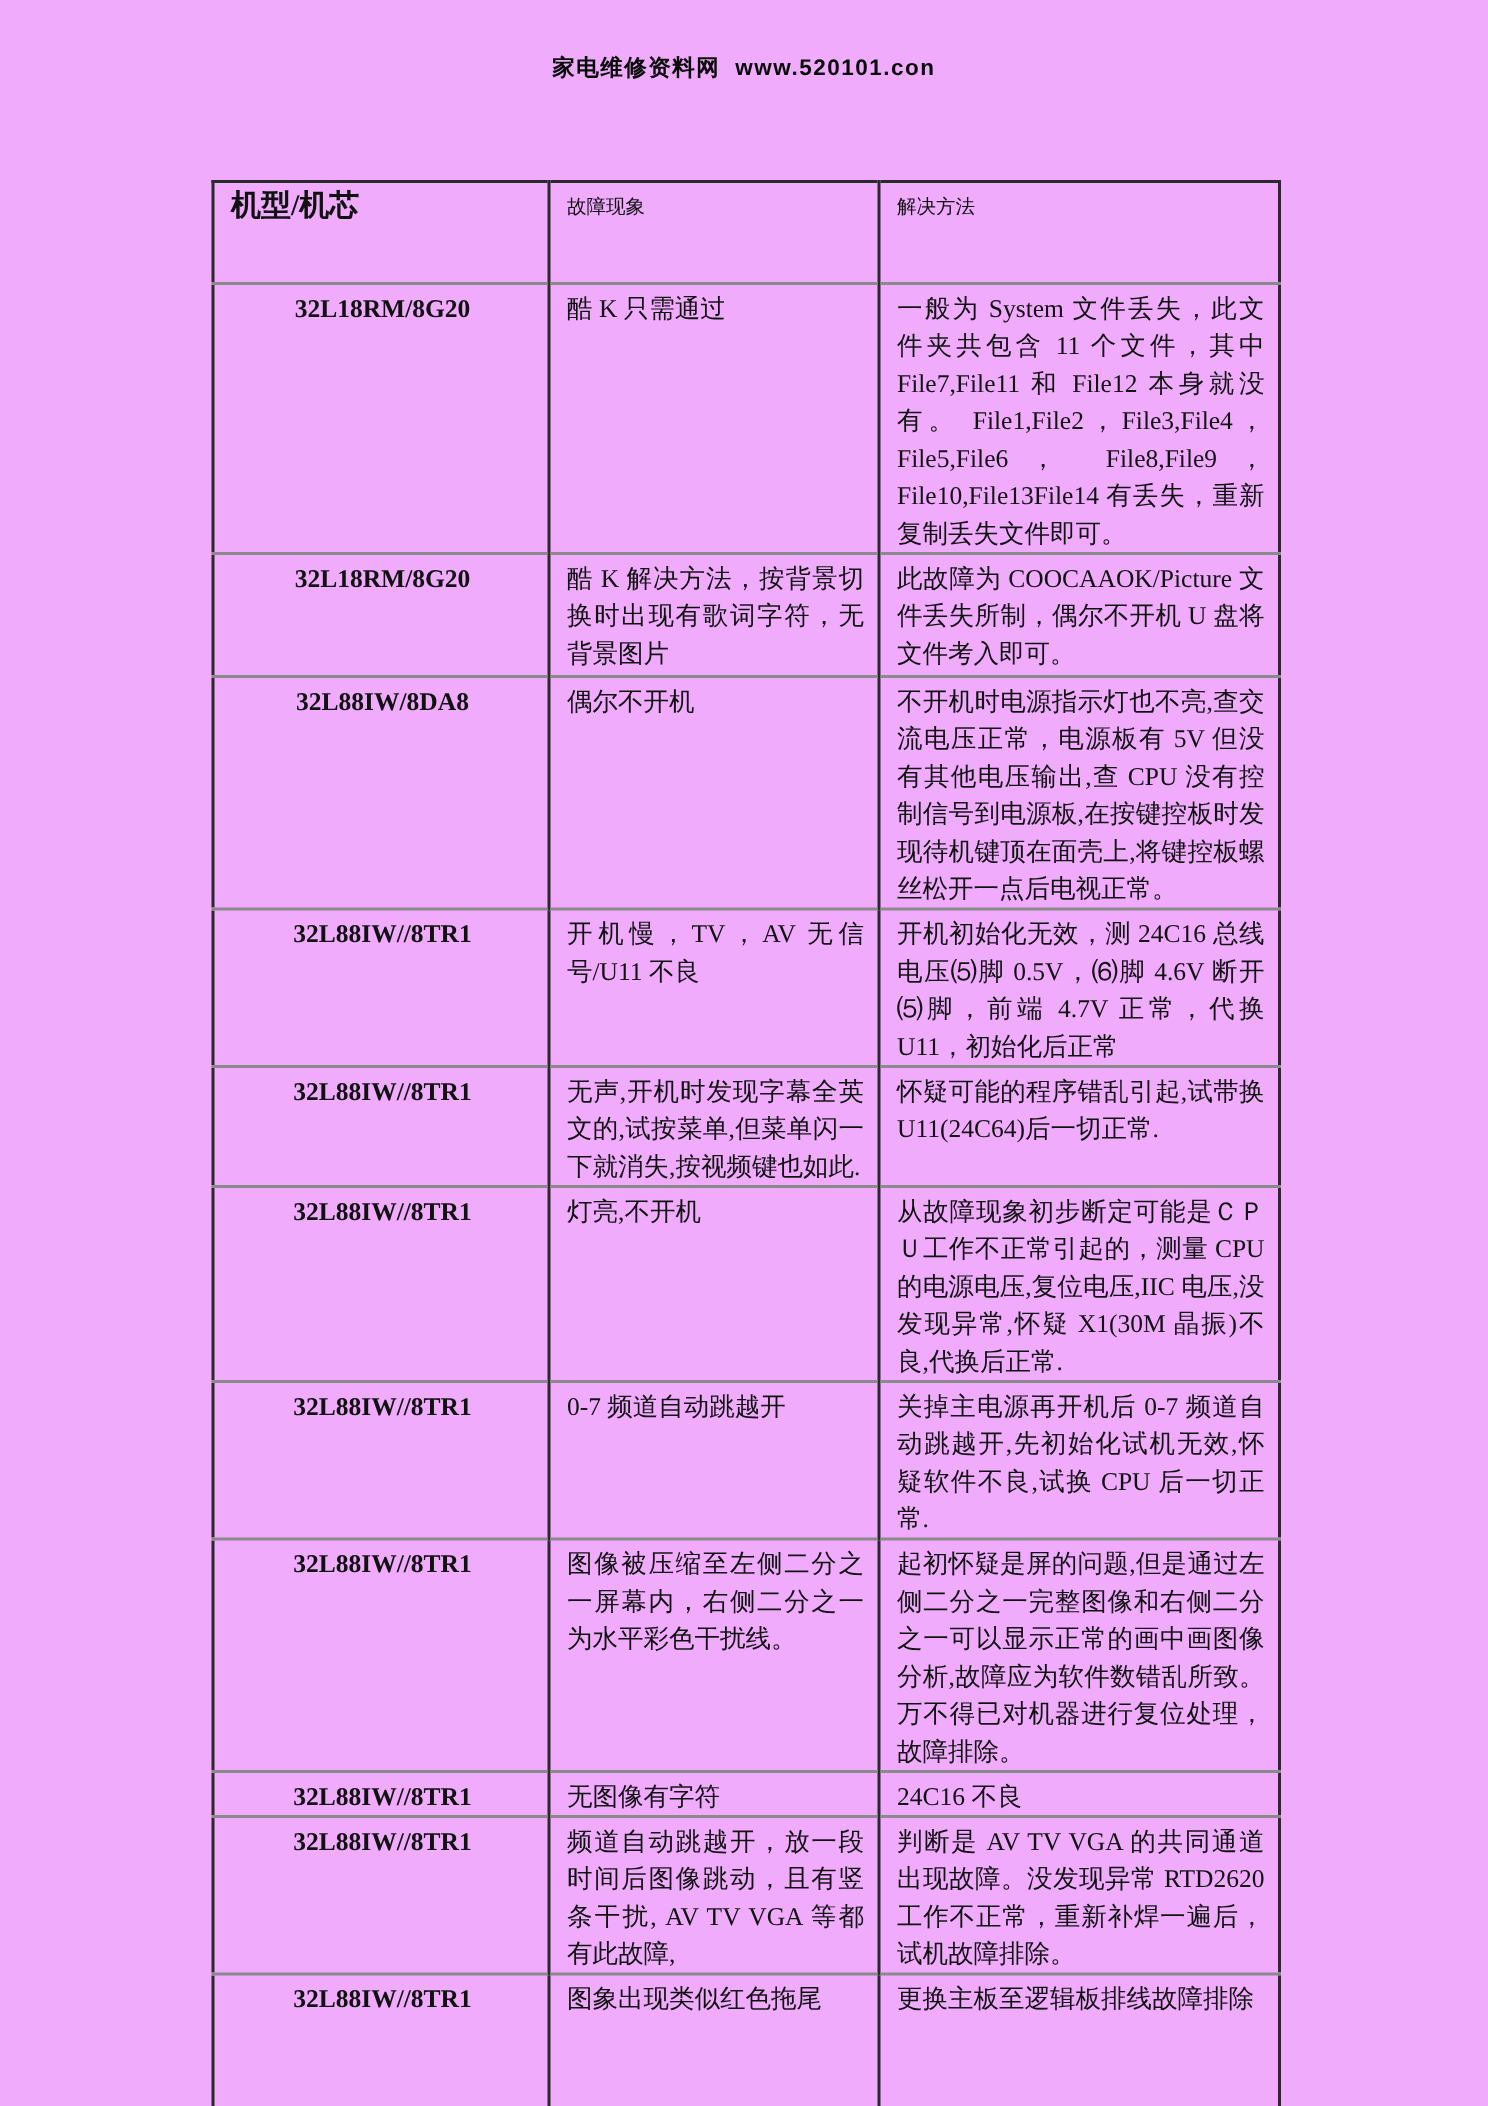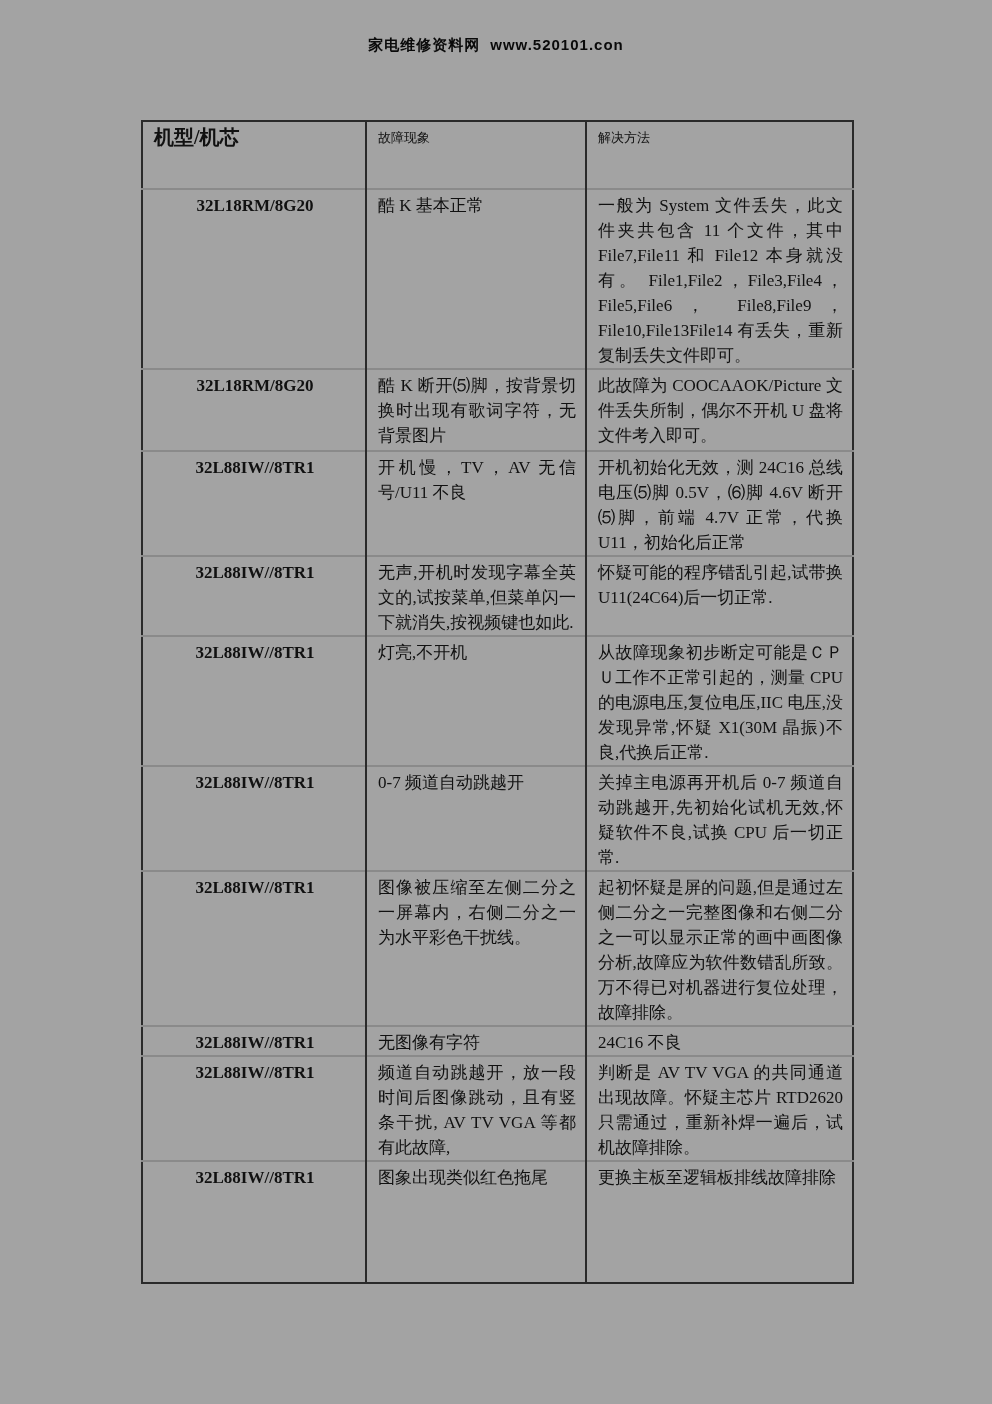--- a/index.html
+++ b/index.html
@@ -4,21 +4,21 @@
 <style>
   html, body {
     margin: 0;
     padding: 0;
     background: #ffffff;
   }
   .page {
     position: relative;
     width: 992px;
     height: 1404px;
-    background: #a3a3a3;
+    background: #f0abfc;
     font-family: "Liberation Serif", serif;
     color: #111111;
   }
   .site-header {
     position: absolute;
     top: 36px;
     left: 0;
     width: 100%;
     text-align: center;
     font-family: "Liberation Sans", sans-serif;
@@ -100,30 +100,35 @@
 
     <tbody>
         <tr style="height:68px">
       <th class="model-h">机型/机芯</th>
       <th class="col-h">故障现象</th>
       <th class="col-h">解决方法</th>
     </tr>
 
     <tr style="height:160px">
       <td class="model">32L18RM/8G20</td>
-      <td class="fault">酷 K 基本正常</td>
+      <td class="fault">酷 K 只需通过</td>
       <td class="solution">一般为 System 文件丢失，此文件夹共包含 11 个文件，其中 File7,File11 和 File12 本身就没有。 File1,File2，File3,File4， File5,File6， File8,File9，File10,File13File14 有丢失，重新复制丢失文件即可。</td>
     </tr>
 
     <tr style="height:82px">
       <td class="model">32L18RM/8G20</td>
-      <td class="fault">酷 K 断开⑸脚，按背景切换时出现有歌词字符，无背景图片</td>
+      <td class="fault">酷 K 解决方法，按背景切换时出现有歌词字符，无背景图片</td>
       <td class="solution">此故障为 COOCAAOK/Picture 文件丢失所制，偶尔不开机 U 盘将文件考入即可。</td>
     </tr>
 
+    <tr style="height:126px">
+      <td class="model">32L88IW/8DA8</td>
+      <td class="fault">偶尔不开机</td>
+      <td class="solution">不开机时电源指示灯也不亮,查交流电压正常，电源板有 5V 但没有其他电压输出,查 CPU 没有控制信号到电源板,在按键控板时发现待机键顶在面壳上,将键控板螺丝松开一点后电视正常。</td>
+    </tr>
 
     <tr style="height:86px">
       <td class="model">32L88IW//8TR1</td>
       <td class="fault">开机慢，TV，AV 无信号/U11 不良</td>
       <td class="solution">开机初始化无效，测 24C16 总线电压⑸脚 0.5V，⑹脚 4.6V 断开⑸脚，前端 4.7V 正常，代换 U11，初始化后正常</td>
     </tr>
 
     <tr style="height:75px">
       <td class="model">32L88IW//8TR1</td>
       <td class="fault">无声,开机时发现字幕全英文的,试按菜单,但菜单闪一下就消失,按视频键也如此.</td>
@@ -150,21 +155,21 @@
 
     <tr style="height:27px">
       <td class="model">32L88IW//8TR1</td>
       <td class="fault">无图像有字符</td>
       <td class="solution">24C16 不良</td>
     </tr>
 
     <tr style="height:83px">
       <td class="model">32L88IW//8TR1</td>
       <td class="fault">频道自动跳越开，放一段时间后图像跳动，且有竖条干扰, AV TV VGA 等都有此故障,</td>
-      <td class="solution">判断是 AV TV VGA 的共同通道出现故障。怀疑主芯片 RTD2620 只需通过，重新补焊一遍后，试机故障排除。</td>
+      <td class="solution">判断是 AV TV VGA 的共同通道出现故障。没发现异常 RTD2620 工作不正常，重新补焊一遍后，试机故障排除。</td>
     </tr>
 
     <tr style="height:122px">
       <td class="model">32L88IW//8TR1</td>
       <td class="fault">图象出现类似红色拖尾</td>
       <td class="solution">更换主板至逻辑板排线故障排除</td>
     </tr>
 
   </tbody>
     </table>

